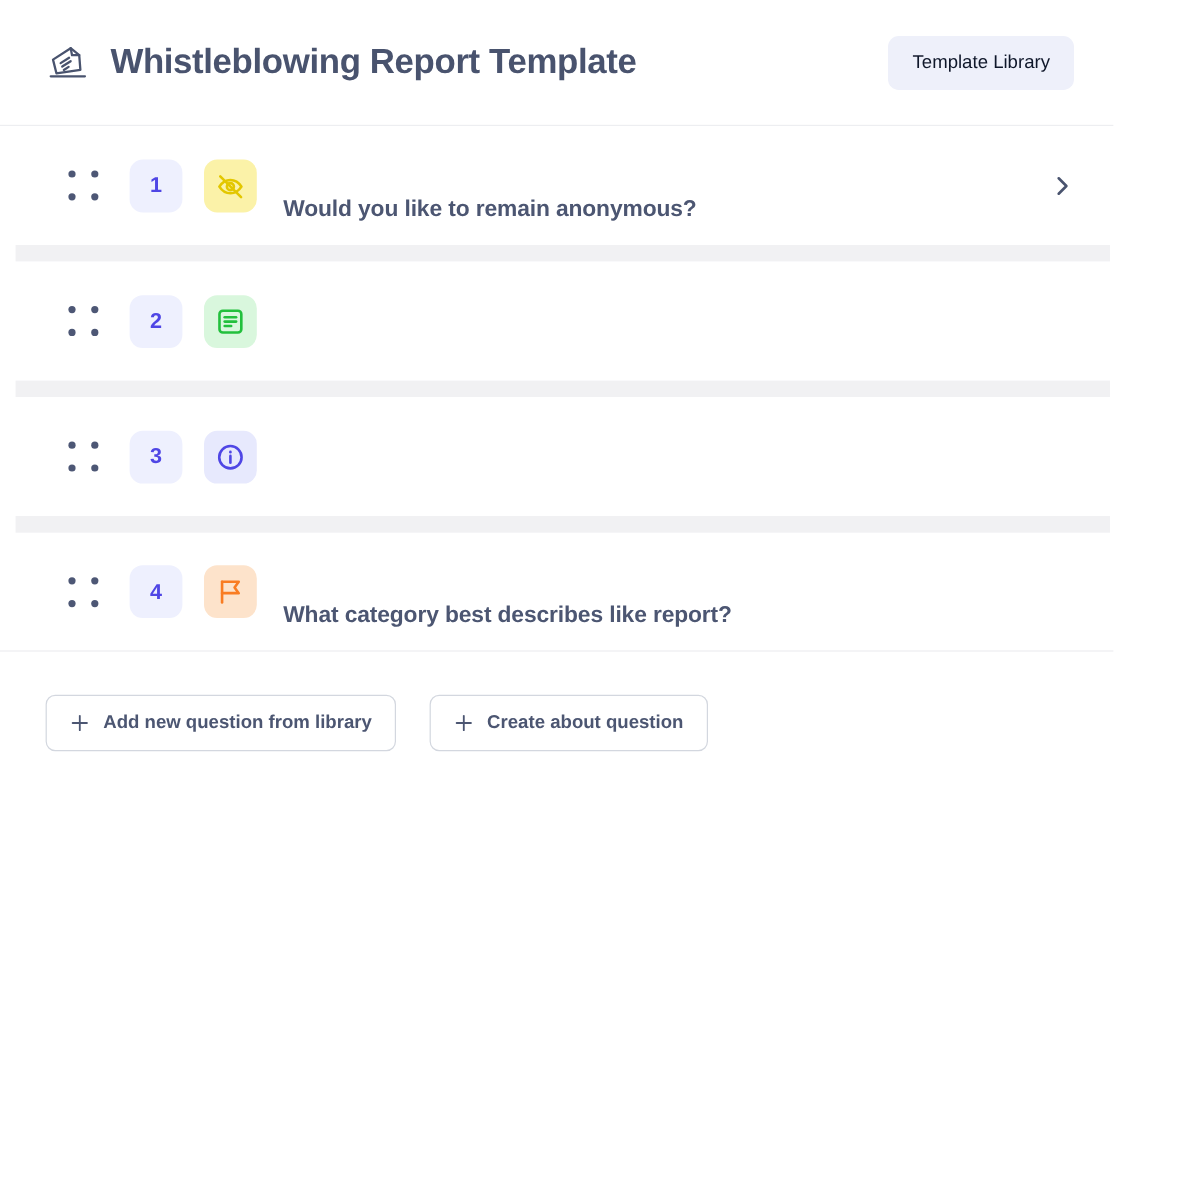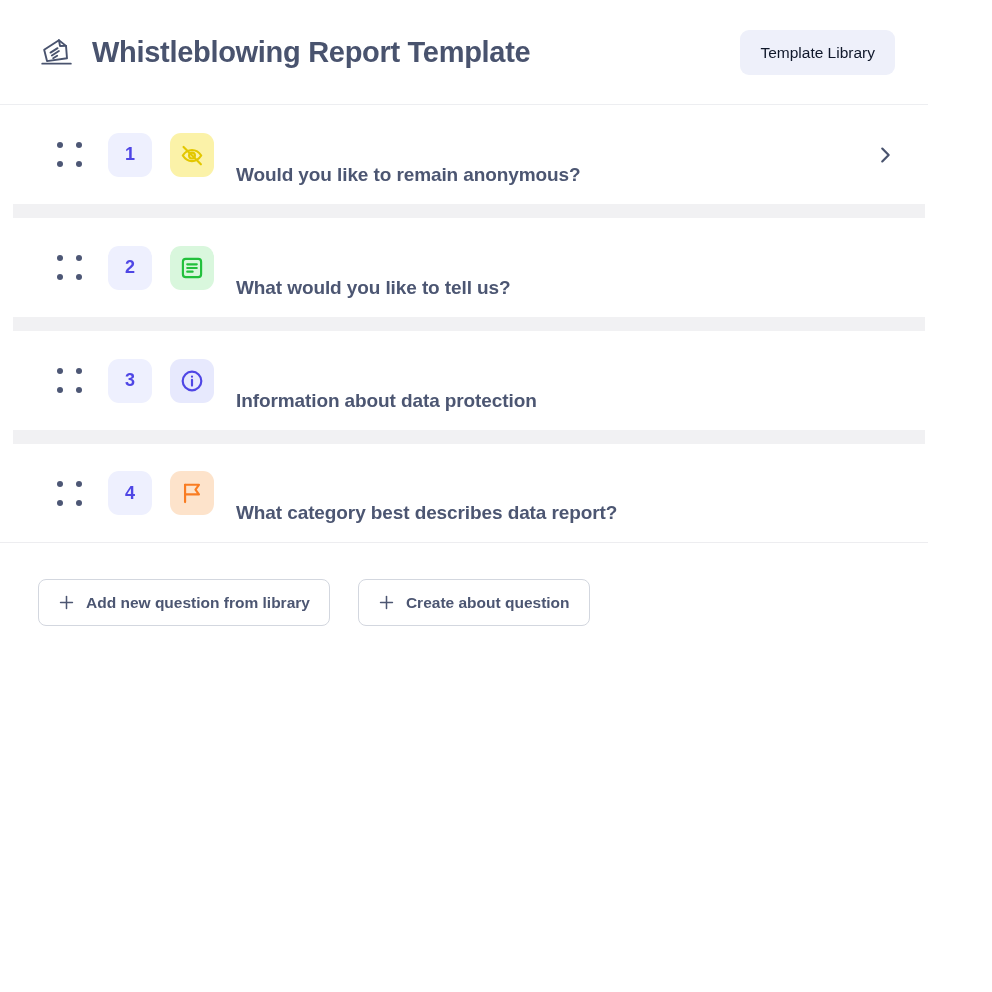--- a/index.html
+++ b/index.html
@@ -214,60 +214,58 @@
       </div>
       <div class="q-num">2</div>
       <div class="q-icon" style="background:#d9f7dd">
         <svg viewBox="0 0 24 24" width="26" height="26" fill="none" stroke="#22c03c" stroke-width="2" stroke-linecap="round" stroke-linejoin="round">
           <rect x="3.6" y="3.6" width="16.8" height="16.8" rx="2.6"></rect>
           <path d="M7.6 8.6 H16.4"></path>
           <path d="M7.6 12 H16.4"></path>
           <path d="M7.6 15.4 H12.6"></path>
         </svg>
       </div>
-      <div class="q-label">What would you like to tell us?</div>
     </div>
 
     <div class="row-separator"></div>
 
     <div class="q-row">
       <div class="drag-handle">
         <i></i>
           <i></i>
           <i></i>
           <i></i>
       </div>
       <div class="q-num">3</div>
       <div class="q-icon" style="background:#e7e9fd">
         <svg viewBox="0 0 24 24" width="26" height="26" fill="none" stroke="#4f46e5" stroke-width="2" stroke-linecap="round" stroke-linejoin="round">
           <circle cx="12" cy="12" r="8.6"></circle>
           <path d="M12 11 V16.2"></path>
           <path d="M12 7.9 V8.1"></path>
         </svg>
       </div>
-      <div class="q-label">Information about data protection</div>
     </div>
 
     <div class="row-separator"></div>
 
     <div class="q-row last">
       <div class="drag-handle">
         <i></i>
           <i></i>
           <i></i>
           <i></i>
       </div>
       <div class="q-num">4</div>
       <div class="q-icon" style="background:#fde3cb">
         <svg viewBox="0 0 24 24" width="26" height="26" fill="none" stroke="#f97c22" stroke-width="2" stroke-linecap="round" stroke-linejoin="round">
           <path d="M5.6 20.4 V4.4"></path>
           <path d="M5.6 4.4 H18.4 L15.2 8.8 L18.4 13.2 H5.6"></path>
         </svg>
       </div>
-      <div class="q-label">What category best describes data report?</div>
+      <div class="q-label">What category best describes like report?</div>
     </div>
 
   </div>
 
   <div class="actions">
     <button class="action-btn">
       <span class="plus-icon">
         <svg viewBox="0 0 20 20" width="17" height="17" fill="none" stroke="#4c5672" stroke-width="1.8" stroke-linecap="round">
           <path d="M10 3 V17"></path>
             <path d="M3 10 H17"></path>

